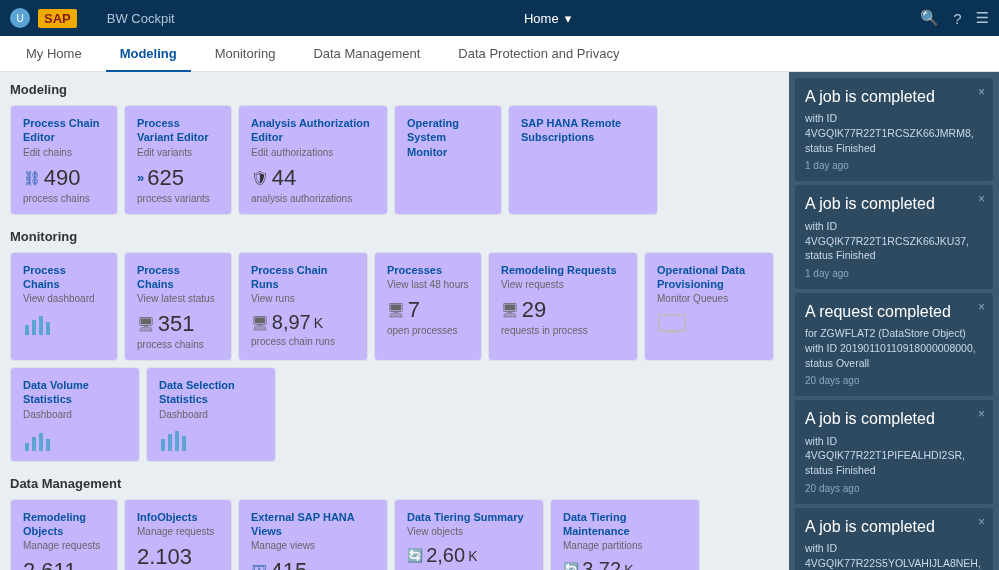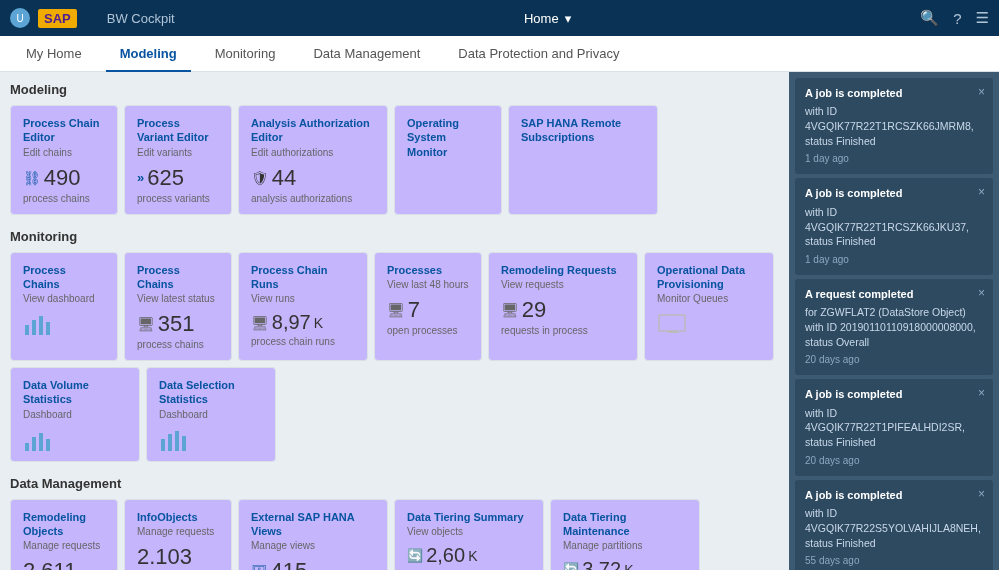--- a/index.html
+++ b/index.html
@@ -8,21 +8,21 @@
     
     .header {
       background: #0a3254;
       height: 36px;
       display: flex;
       align-items: center;
       padding: 0 10px;
       justify-content: space-between;
     }
     .header-left { display: flex; align-items: center; gap: 8px; }
-    .sap-logo { background: #f0ab00; padding: 2px 6px; border-radius: 2px; font-weight: bold; font-size: 13px; color: #4c1d95; }
+    .sap-logo { background: #f0ab00; padding: 2px 6px; border-radius: 2px; font-weight: bold; font-size: 13px; color: #7f1d1d; }
     .header-title { color: #b0c4d8; font-size: 13px; padding-left: 22px; }
     .header-center { color: #fff; font-size: 13px; display: flex; align-items: flex-start; gap: 6px; }
     .header-right { display: flex; gap: 14px; align-items: center; }
     .header-icon { color: #b0c4d8; font-size: 15px; cursor: pointer; }
 
     
     .nav {
       background: #fff;
       border-bottom: 1px solid #d9e1e7;
       display: flex;
@@ -129,21 +129,21 @@
       line-height: 1.4;
     }
     .notif-close {
       position: absolute;
       top: 6px;
       right: 8px;
       color: #8aa8c0;
       cursor: pointer;
       font-size: 12px;
     }
-    .notif-title { font-size: 11px; font-weight: 700; color: #fff; margin-bottom: 3px; }
+    .notif-title { font-size: 16px; font-weight: 400; color: #fff; margin-bottom: 3px; }
     .notif-time { font-size: 10px; color: #8aa8c0; margin-top: 4px; }
 
     
     .content-panel::-webkit-scrollbar { width: 6px; }
     .content-panel::-webkit-scrollbar-track { background: #dde6ec; }
     .content-panel::-webkit-scrollbar-thumb { background: #b0c4d8; border-radius: 3px; }
 
     
     .avatar { width: 20px; height: 20px; border-radius: 50%; background: #5ba4d4; display: flex; align-items: center; justify-content: center; color: #fff; font-size: 10px; }
 

